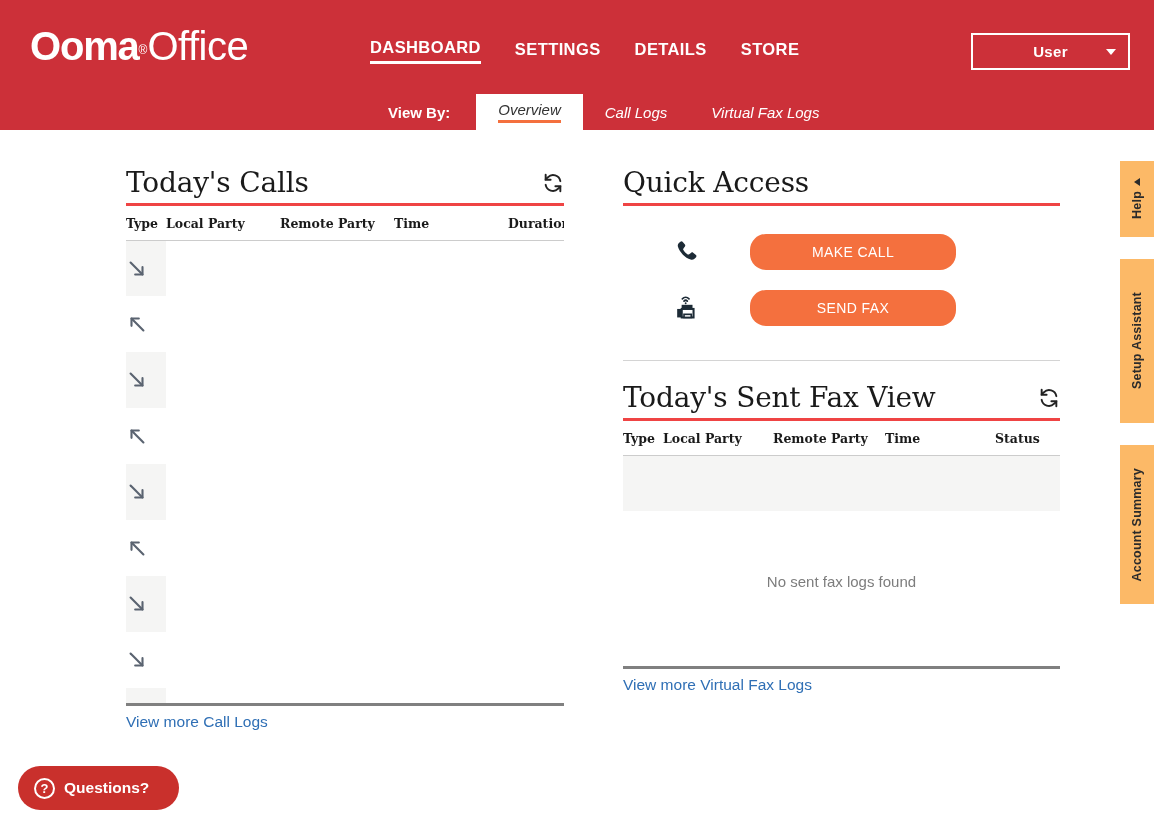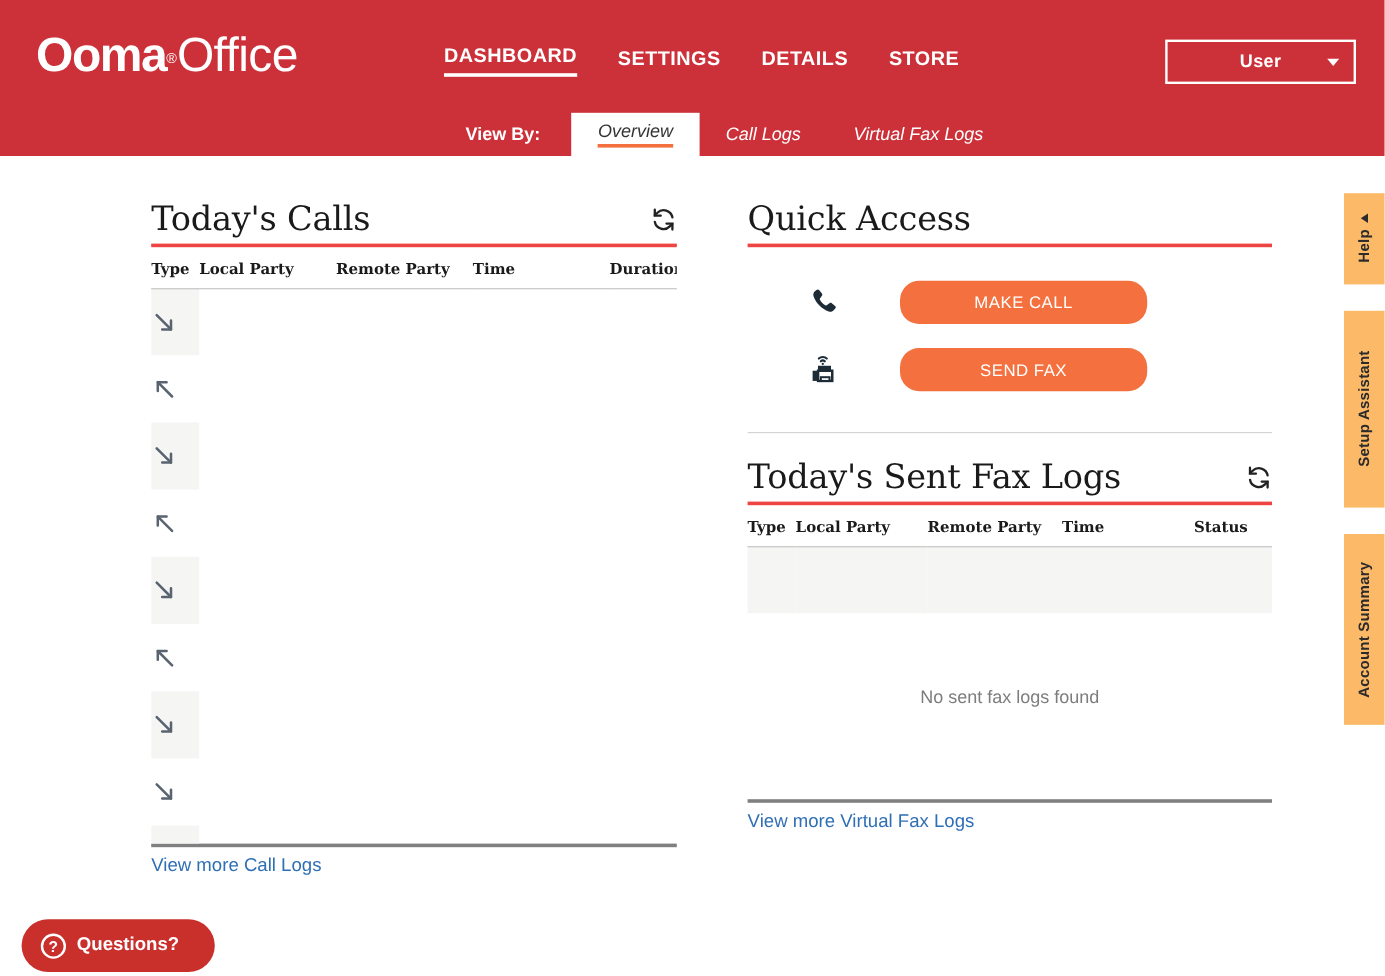--- a/index.html
+++ b/index.html
@@ -567,21 +567,21 @@
           <button class="qa-btn">SEND FAX</button>
         </div>
 
 
       </div>
       <div class="divider-thin"></div>
     </div>
 
     <div style="margin-top:22px">
       <div class="panel-title-row">
-        <div class="panel-title">Today's Sent Fax Logs</div>
+        <div class="panel-title">Today's Sent Fax View</div>
         <div class="refresh-icon">
           <svg viewBox="0 0 24 24" width="22" height="22" fill="none" stroke="currentColor" stroke-width="2.1" stroke-linecap="round">
             <path d="M20 10a8 8 0 0 0-13.6-4.2L4 8"></path>
             <polyline points="4,3 4,8.4 9.4,8.4"></polyline>
             <path d="M4 14a8 8 0 0 0 13.6 4.2L20 16"></path>
             <polyline points="20,21 20,15.6 14.6,15.6"></polyline>
           </svg>
         </div>
       </div>
 

